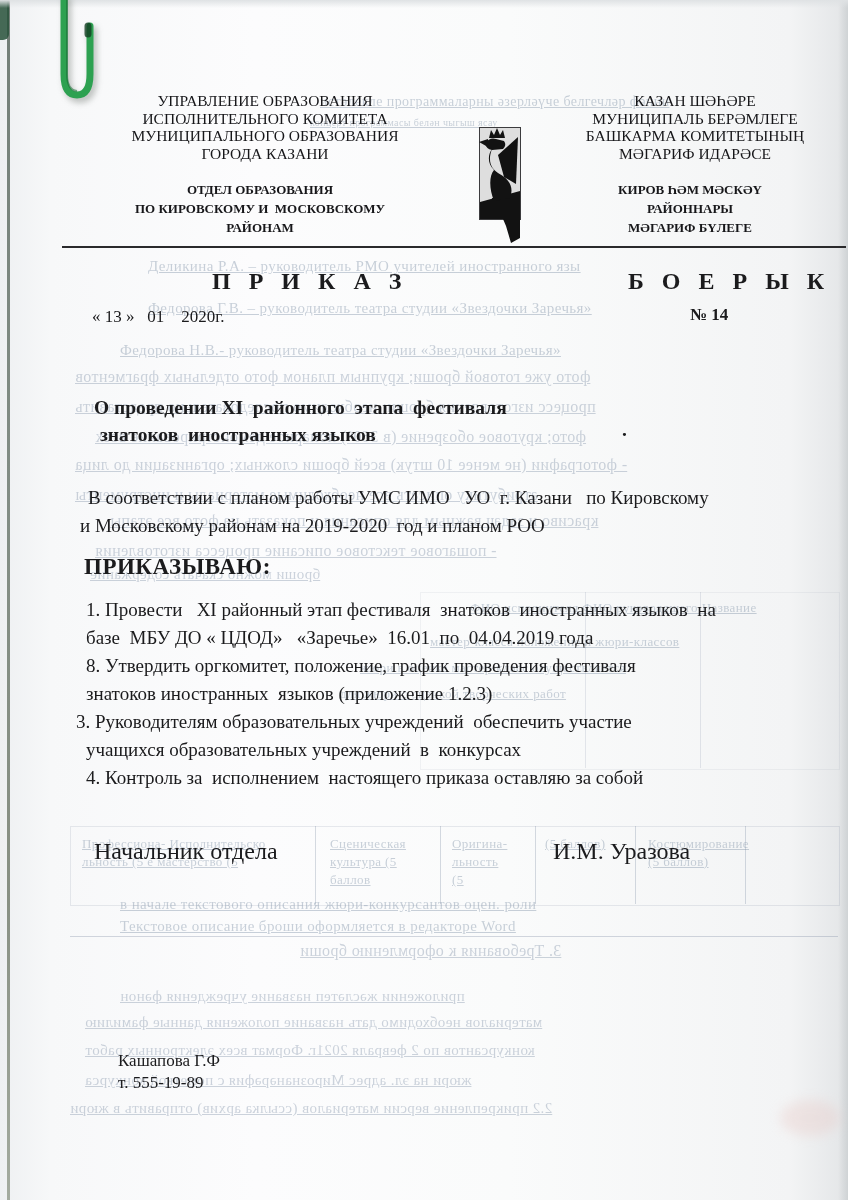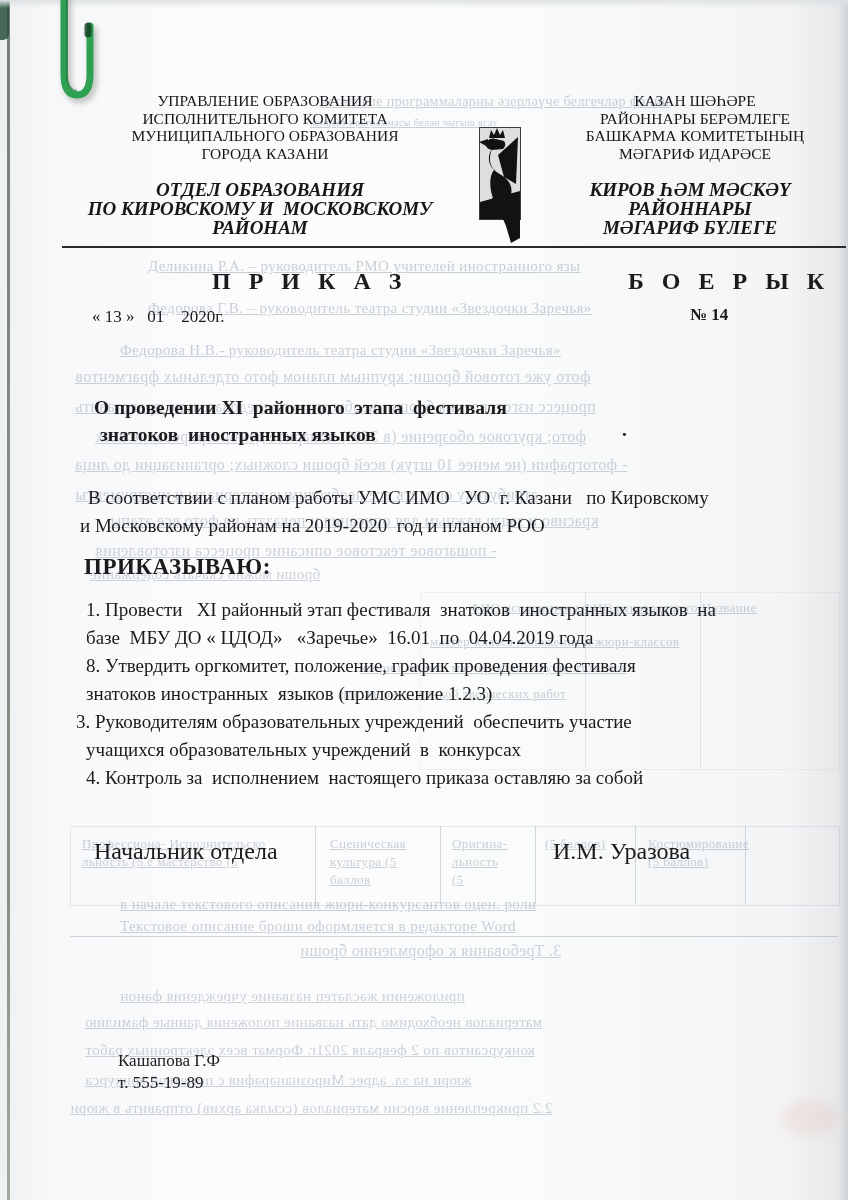--- a/index.html
+++ b/index.html
@@ -26,21 +26,21 @@
   .bleed-line{position:absolute;white-space:nowrap;color:#74889f;opacity:.38;
     filter:blur(0.35px);letter-spacing:.4px;font-family:"Liberation Serif","DejaVu Serif",serif;text-decoration:underline;}
   .bleed-line.mirrored{transform:scaleX(-1);color:#7e8fa6;}
   .bleed-box{position:absolute;border:1px solid rgba(120,135,160,.30);opacity:.55;}
   .bleed-vline{position:absolute;width:1px;background:rgba(120,135,160,.30);}
   .bleed-hline{position:absolute;height:1px;background:rgba(120,135,160,.32);}
   
   .doc{position:absolute;z-index:2;white-space:pre;}
   .hdr{position:absolute;z-index:2;text-align:center;font-size:15.5px;line-height:17.5px;color:#17171a;}
   .hdr div{white-space:pre;}
-  .hdr-bold{font-weight:bold;font-size:19px;line-height:19px;font-style:italic;}
+  .hdr-bold{font-weight:bold;font-size:13px;line-height:19px;}
   .rule{position:absolute;z-index:2;left:62px;top:246px;width:784px;height:2px;background:#2a2a2c;}
   .order-label{position:absolute;z-index:2;font-weight:bold;font-size:24px;letter-spacing:6px;}
   .date{font-size:17px;}
   .number{font-weight:bold;font-size:17px;}
   .title-line{font-weight:bold;font-size:19.5px;line-height:27px;}
   .body-line{font-size:19px;line-height:27.5px;}
   .resolve{font-weight:bold;font-size:23px;letter-spacing:.5px;}
   .sig{font-size:24px;}
   .contact{font-size:17px;line-height:22px;}
 </style>
@@ -131,21 +131,21 @@
     <polygon points="2,16 11,13 11,21" fill="#121212"></polygon>
     <path d="M8,17 Q13,11 19,13 L27,15 Q30,19 26,23 L15,24 Q9,23 8,17 Z" fill="#121212"></path>
     <path d="M15,23 C10,36 15,43 21,47 C33,53 37,62 33,72 L17,75 C12,62 12,50 17,44 C10,38 11,28 15,23 Z" fill="#121212"></path>
     <polygon points="21,29 41,11 39,58 27,51" fill="#121212"></polygon>
     <rect x="15" y="72" width="4" height="8" fill="#121212"></rect>
     <rect x="24" y="70" width="4" height="10" fill="#121212"></rect>
   </svg>
 
   <div class="hdr" style="left:545px;top:92px;width:300px;">
     <div>КАЗАН ШӘҺӘРЕ</div>
-    <div>РАЙОННАРЫ БЕРӘМЛЕГЕ</div>
+    <div>МУНИЦИПАЛЬ БЕРӘМЛЕГЕ</div>
     <div>БАШКАРМА КОМИТЕТЫНЫҢ</div>
     <div>МӘГАРИФ ИДАРӘСЕ</div>
   </div>
 
   <div class="hdr hdr-bold" style="left:545px;top:180px;width:290px;">
     <div>КИРОВ ҺӘМ МӘСКӘҮ</div>
     <div>РАЙОННАРЫ</div>
     <div>МӘГАРИФ БҮЛЕГЕ</div>
   </div>
 

